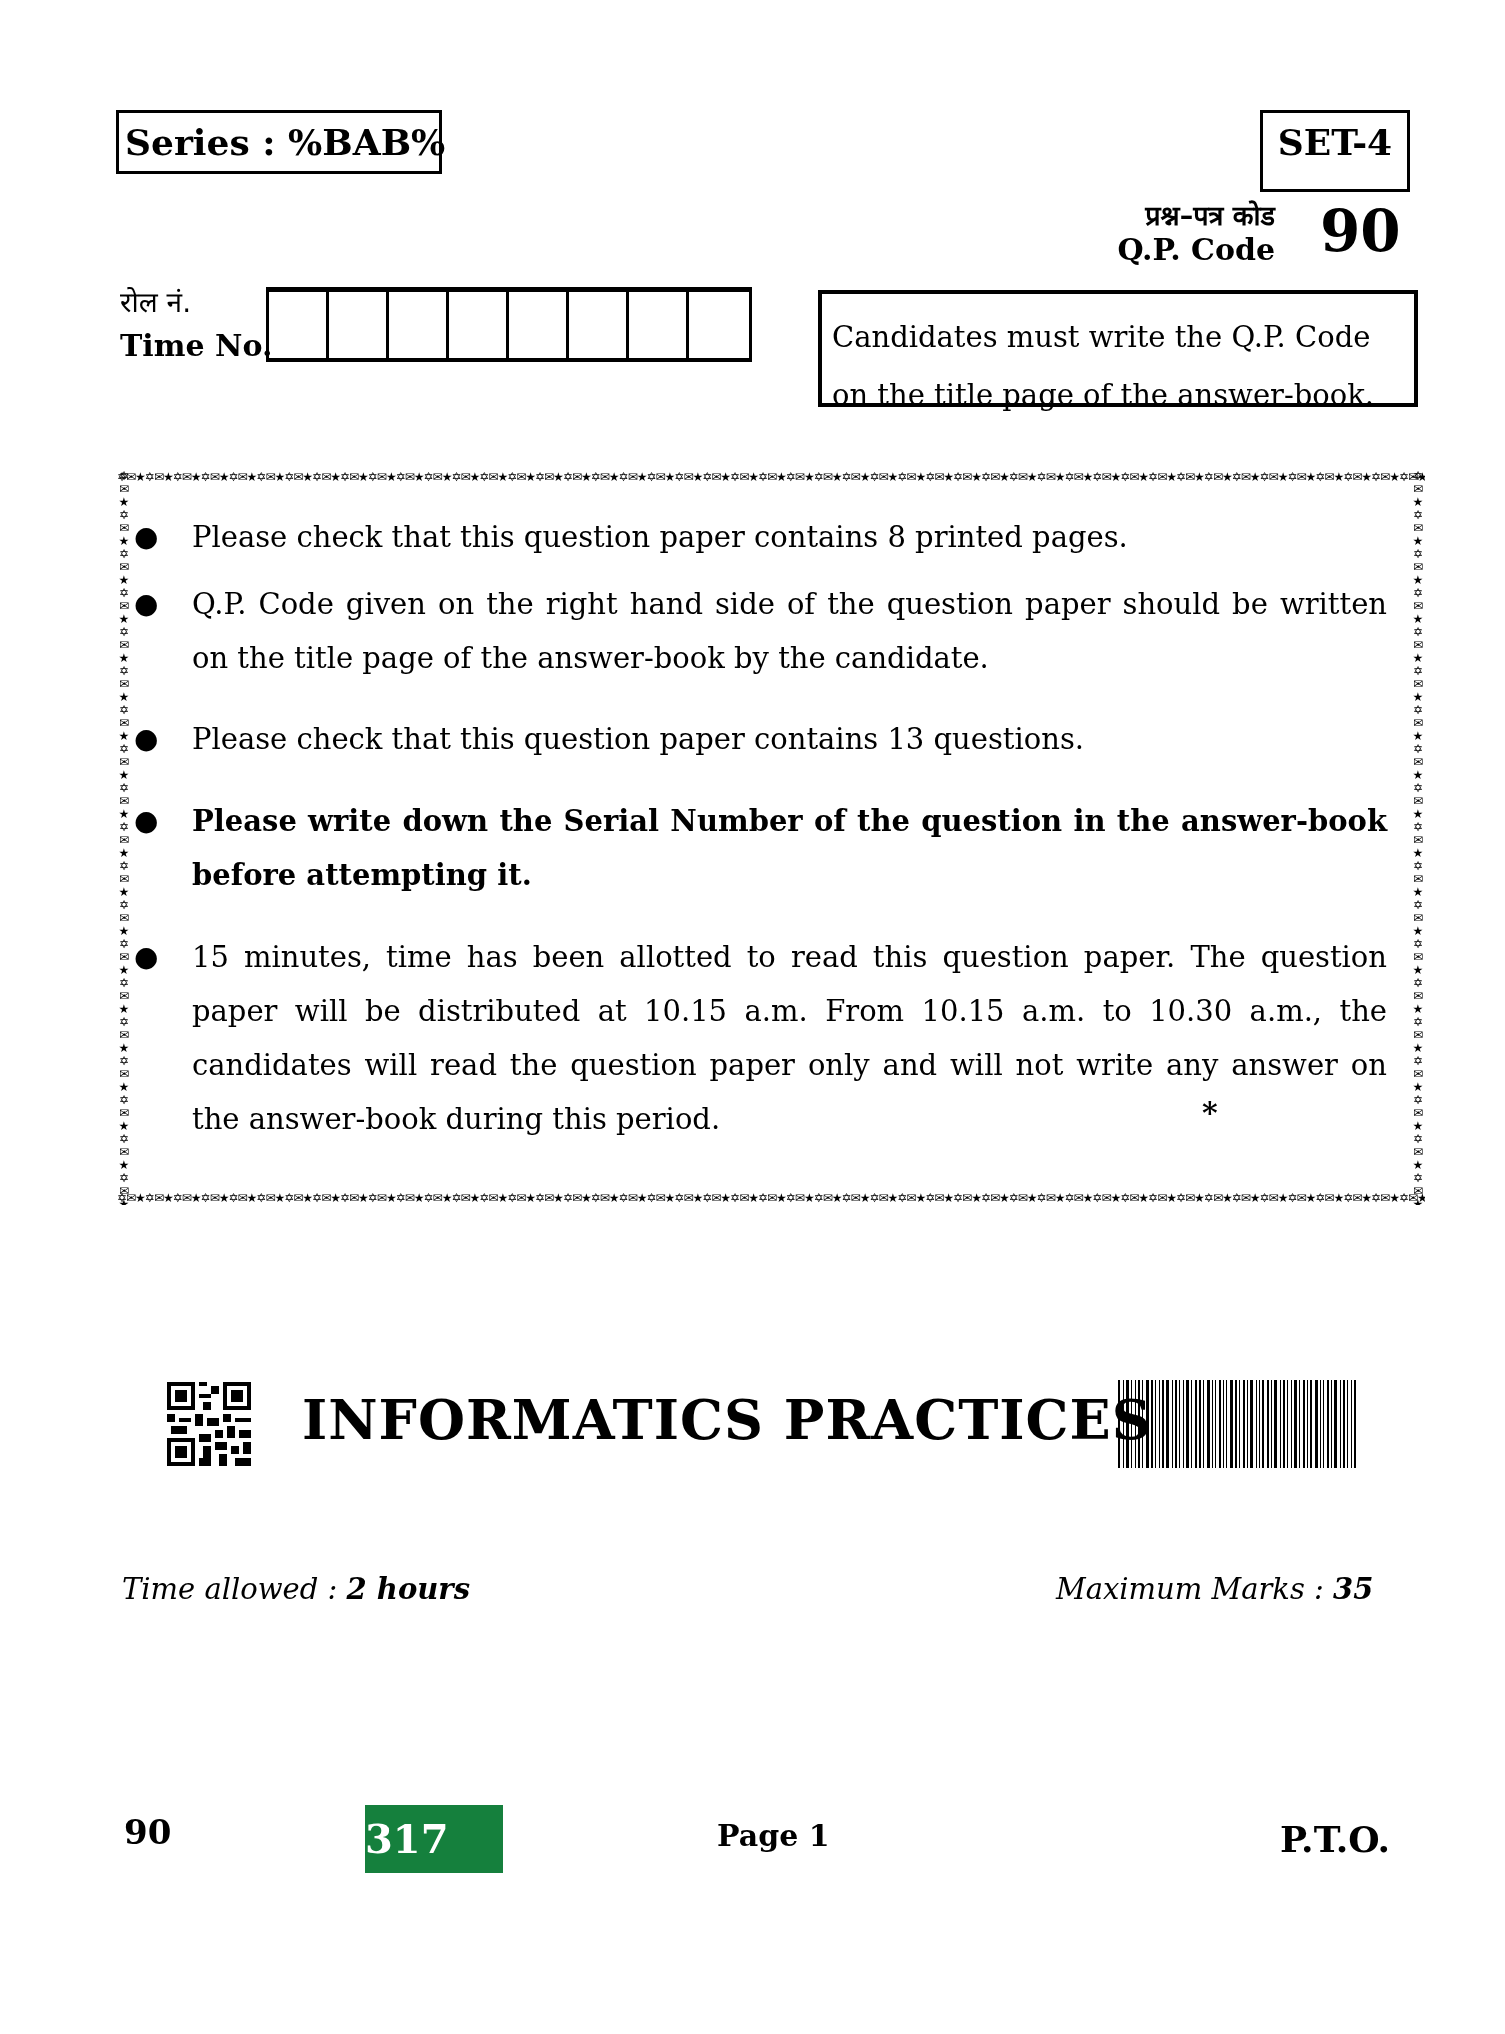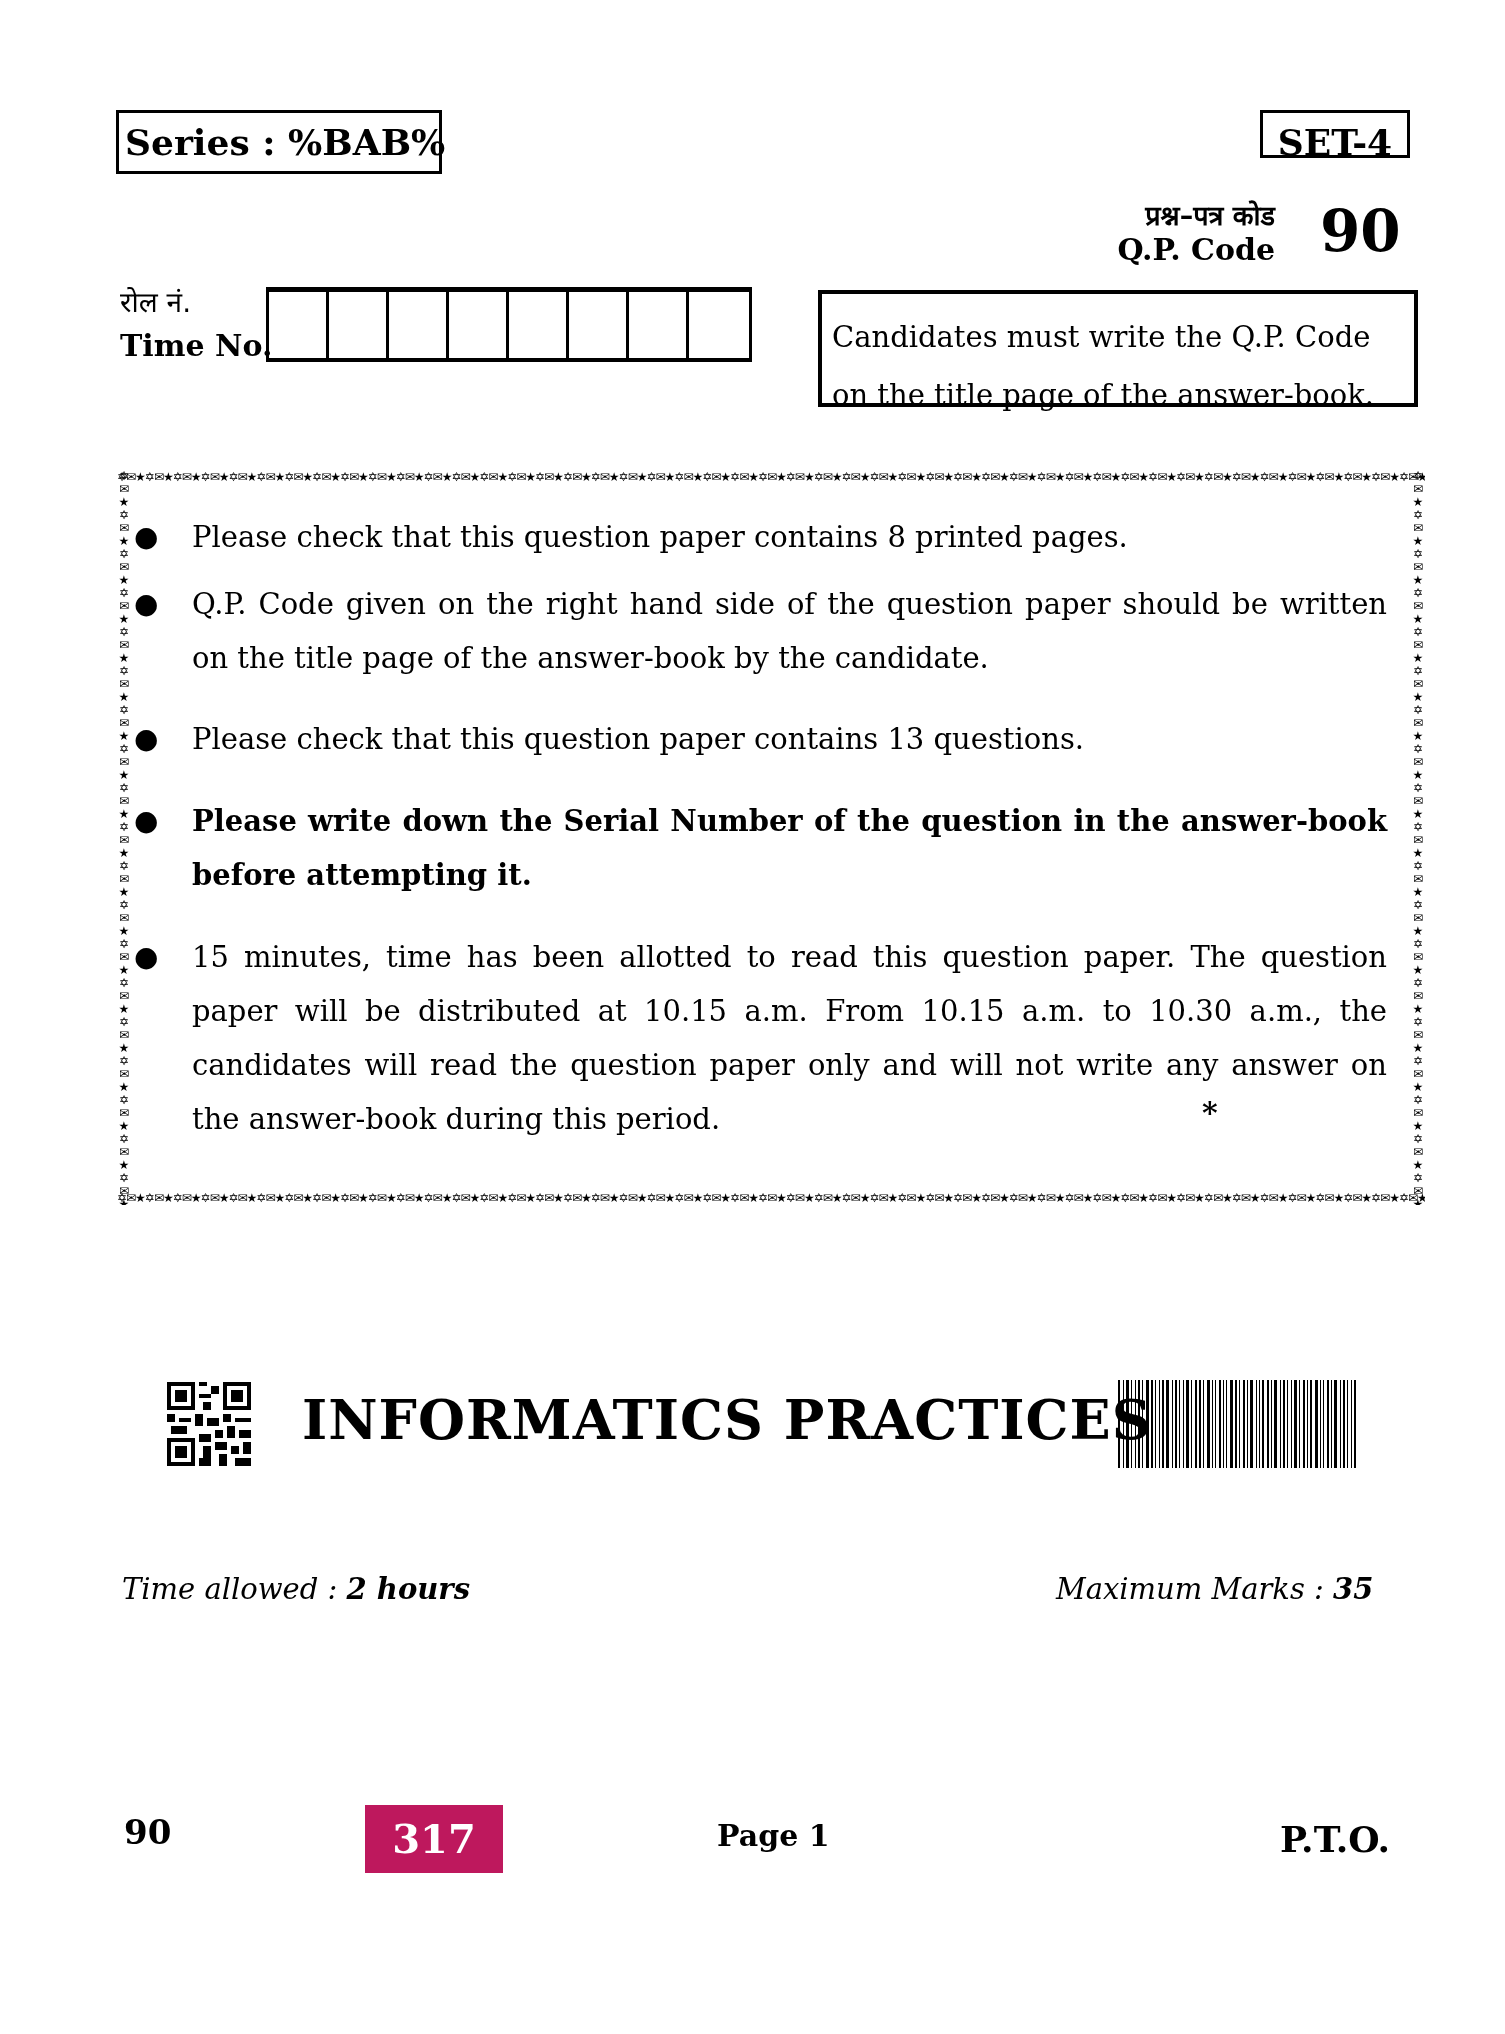--- a/index.html
+++ b/index.html
@@ -2,21 +2,21 @@
 <html><head>
 <meta charset="utf-8">
 <style>
   html, body { margin: 0; padding: 0; background: #ffffff; }
   body { width: 1505px; height: 2034px; position: relative; overflow: hidden;
          font-family: "DejaVu Serif", "Liberation Serif", serif; color: #000; }
   .abs { position: absolute; }
   .boxed { border: 3px solid #000; box-sizing: border-box; }
   #series { left: 116px; top: 110px; width: 326px; height: 64px;
             font-weight: bold; font-size: 36px; line-height: 58px; padding-left: 6px; white-space: nowrap; }
-  #set { left: 1260px; top: 110px; width: 150px; height: 48px;
+  #set { left: 1260px; top: 110px; width: 150px; height: 82px;
          font-weight: bold; font-size: 36px; line-height: 58px; text-align: center; }
   #qp-hindi { left: 1085px; top: 196px; width: 190px; text-align: right; font-size: 27px; font-weight: bold;
               font-family: "DejaVu Sans", sans-serif; }
   #qp-label { left: 1085px; top: 232px; width: 190px; text-align: right; font-size: 30px; font-weight: bold; }
   #qp-code { left: 1320px; top: 196px; font-size: 58px; font-weight: bold; line-height: 70px; }
   #roll-hindi { left: 120px; top: 282px; font-size: 28px; font-family: "DejaVu Sans", sans-serif; }
   #roll-label { left: 120px; top: 328px; font-size: 30px; font-weight: bold; }
   #roll-boxes { left: 266px; top: 287px; height: 66px; display: flex; border: 3px solid #000; border-top-width: 5px; border-bottom-width: 4px; }
   .roll-cell { width: 60px; height: 100%; border-right: 3px solid #000; box-sizing: border-box; }
   .roll-cell:last-child { border-right: none; }
@@ -33,22 +33,22 @@
   .instr.bold { font-weight: bold; }
   .instr .just { text-align: justify; }
   #star { left: 1202px; top: 1095px; font-size: 30px; font-weight: bold; }
   #qr { left: 167px; top: 1382px; width: 84px; height: 84px; }
   #subject { left: 302px; top: 1388px; font-size: 54px; font-weight: bold; letter-spacing: 1px; white-space: nowrap; }
   #barcode { left: 1118px; top: 1380px; width: 296px; height: 88px; display: flex; align-items: stretch; }
   #time { left: 122px; top: 1572px; font-size: 29px; font-style: italic; }
   #marks { left: 1020px; top: 1572px; font-size: 29px; font-style: italic; margin-left: 36px; }
   #time b, #marks b { font-weight: bold; }
   #foot-code { left: 124px; top: 1812px; font-size: 34px; font-weight: bold; }
-  #foot-box { left: 365px; top: 1805px; width: 138px; height: 68px; background: #be185d; color: #fff;
-              font-size: 40px; font-weight: bold; text-align: center; line-height: 68px; }
+  #foot-box { left: 365px; top: 1805px; width: 138px; height: 68px; background: #15803d; color: #fff;
+              font-size: 40px; font-weight: bold; text-align: left; line-height: 68px; }
   #foot-page { left: 717px; top: 1818px; font-size: 30px; font-weight: bold; }
   #foot-pto { left: 1280px; top: 1818px; font-size: 36px; font-weight: bold; }
 </style>
 </head>
 <body>
 
 <div id="series" class="abs boxed">Series : %BAB%</div>
 <div id="set" class="abs boxed">SET-4</div>
 
 <div id="qp-hindi" class="abs">प्रश्न–पत्र कोड</div>

